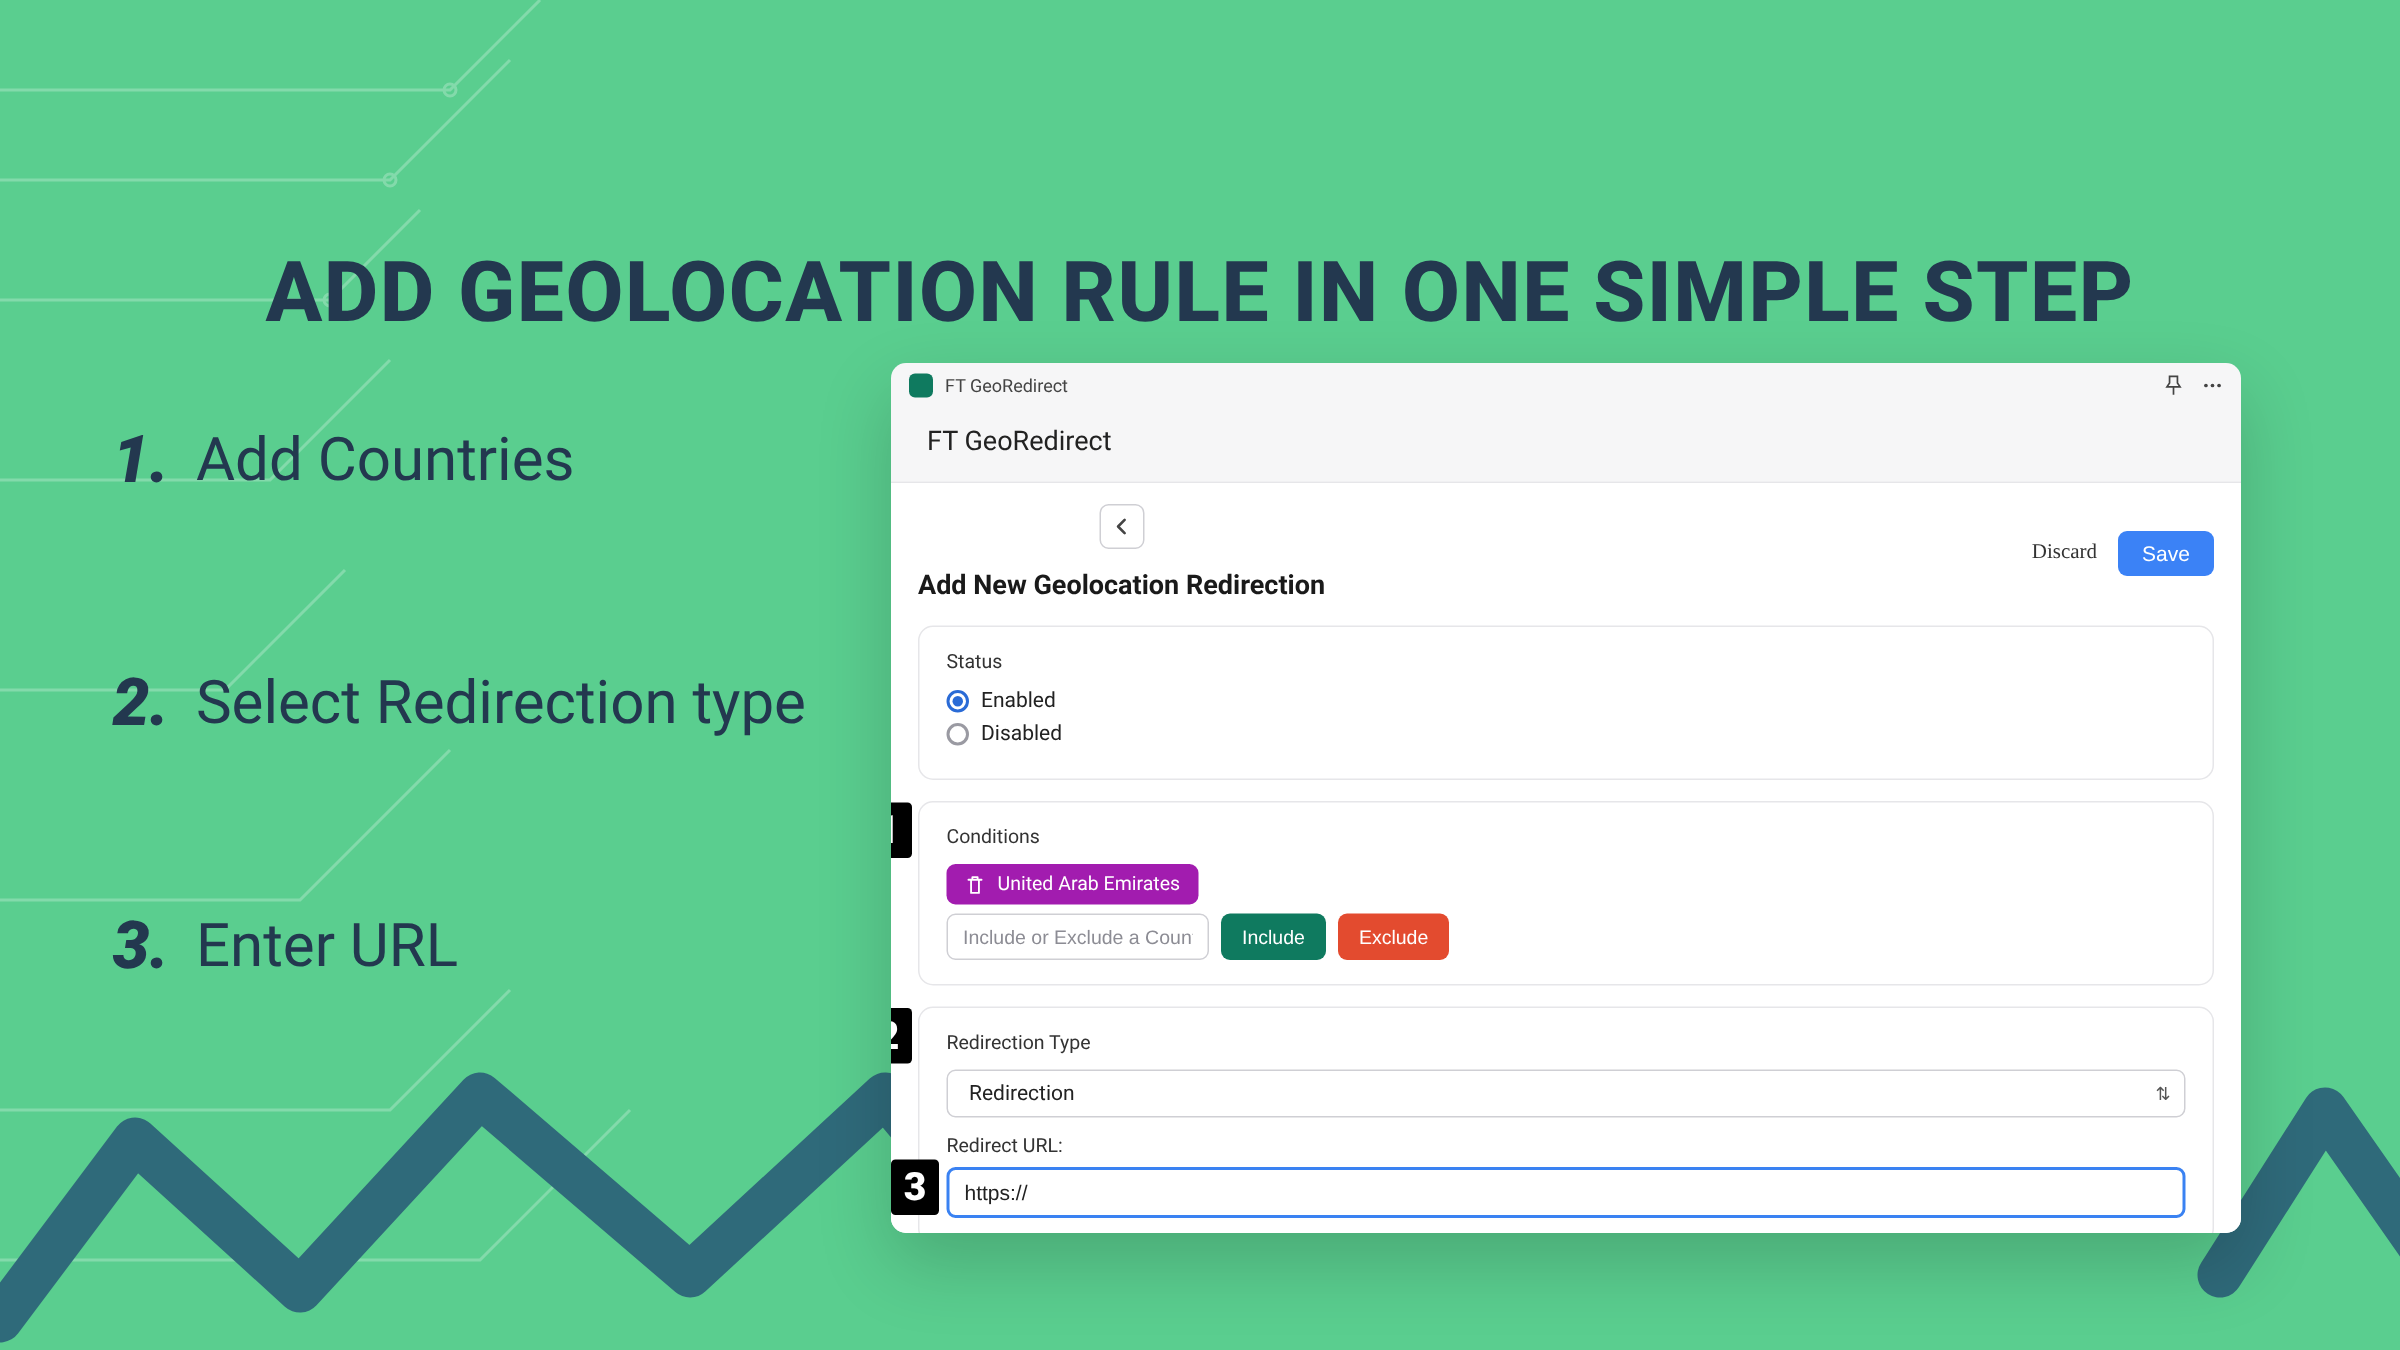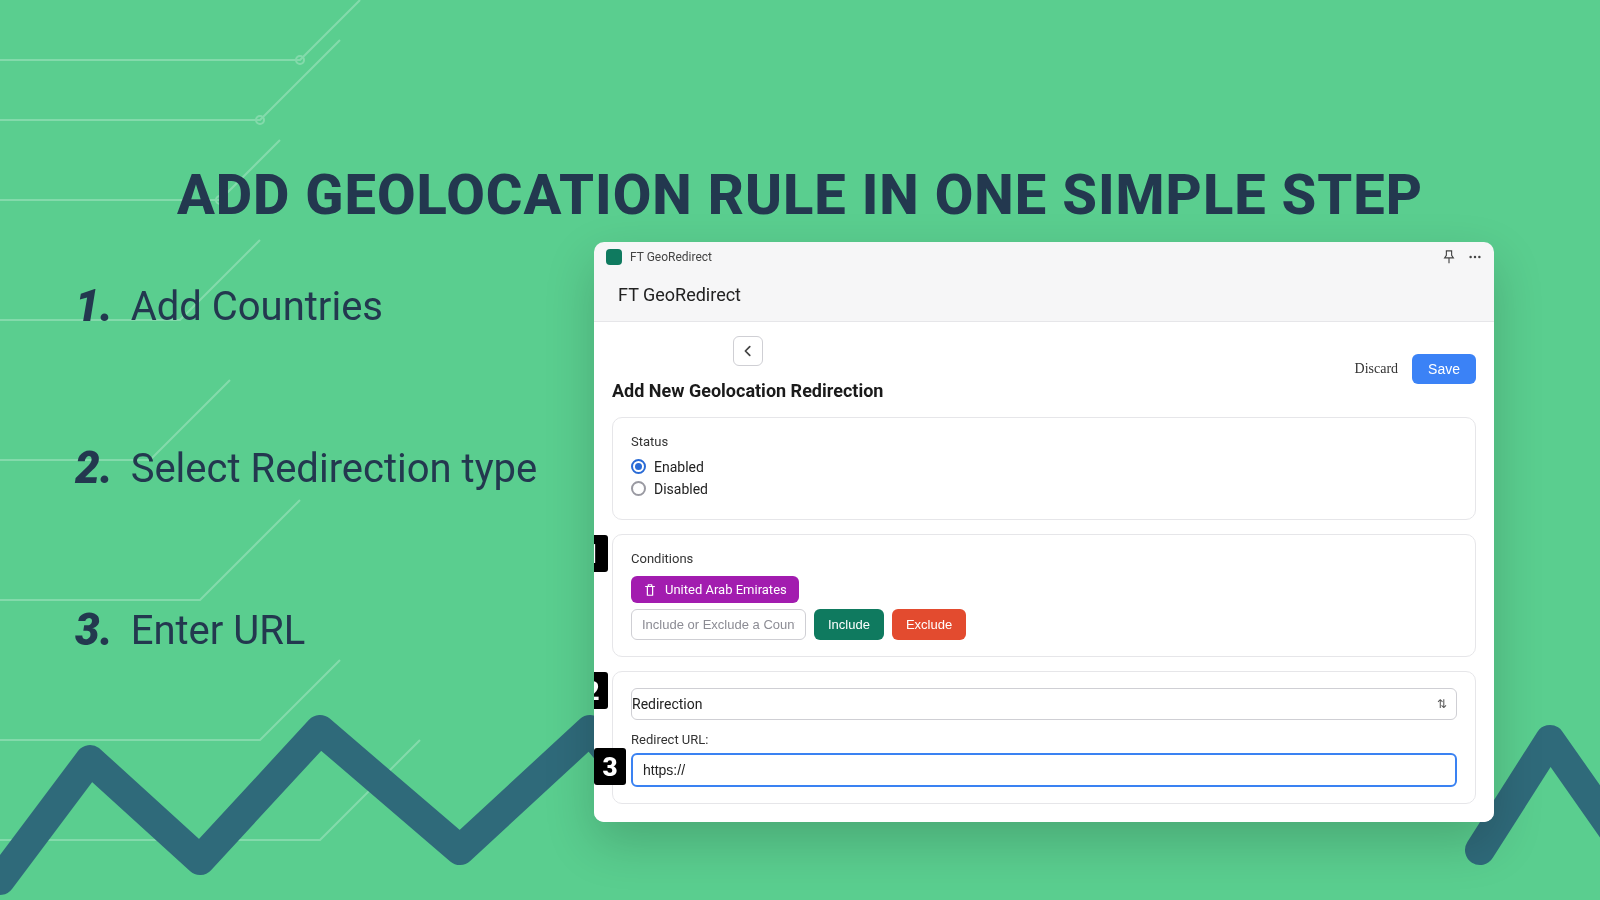--- a/index.html
+++ b/index.html
@@ -139,21 +139,21 @@
   .card {
     border: 1px solid #e6e6e9;
     border-radius: 10px;
     padding: 16px 18px;
     margin-bottom: 14px;
     position: relative;
   }
   .card-label { font-size: 13px; color: #333; margin-bottom: 10px; }
   .sub-label { font-size: 13px; color: #333; margin: 10px 0 6px; }
 
-  .radio-row { display: flex; align-items: flex-start; gap: 8px; font-size: 14px; color: #222; margin-bottom: 6px; }
+  .radio-row { display: flex; align-items: center; gap: 8px; font-size: 14px; color: #222; margin-bottom: 6px; }
   .radio {
     width: 15px; height: 15px; border-radius: 50%;
     border: 2px solid #2a6bd6; position: relative;
   }
   .radio.checked::after {
     content: ""; position: absolute; inset: 2px;
     background: #2a6bd6; border-radius: 50%;
   }
   .radio.unchecked { border-color: #9a9aa2; }
 
@@ -193,21 +193,21 @@
     border-radius: 3px;
   }
 
   .select-wrap {
     position: relative;
   }
   .select-input {
     width: 100%;
     border: 1px solid #cfcfd4;
     border-radius: 6px;
-    padding: 7px 0;
+    padding: 7px 14px;
     font-size: 14px;
     color: #222;
     background: #fff;
   }
   .select-caret {
     position: absolute; right: 10px; top: 50%; transform: translateY(-50%);
     font-size: 12px; color: #555;
   }
 
   .url-input {
@@ -321,20 +321,21 @@
       </div>
       <div class="country-row">
         <input class="country-input" placeholder="Include or Exclude a Country" style="">
         <button class="btn-include">Include</button>
         <button class="btn-exclude">Exclude</button>
       </div>
     </div>
 
     <div class="card">
       <div class="anno-badge" style="top:0">2</div>
+      <div class="card-label">Redirection Type</div>
       <div class="select-wrap">
         <div class="select-input">Redirection</div>
         <span class="select-caret">⇅</span>
       </div>
       <div style="position:relative; margin-top:12px;">
         <div class="anno-badge" style="top:16px">3</div>
         <div class="sub-label">Redirect URL:</div>
         <input class="url-input" value="https://" style="">
       </div>
     </div>

